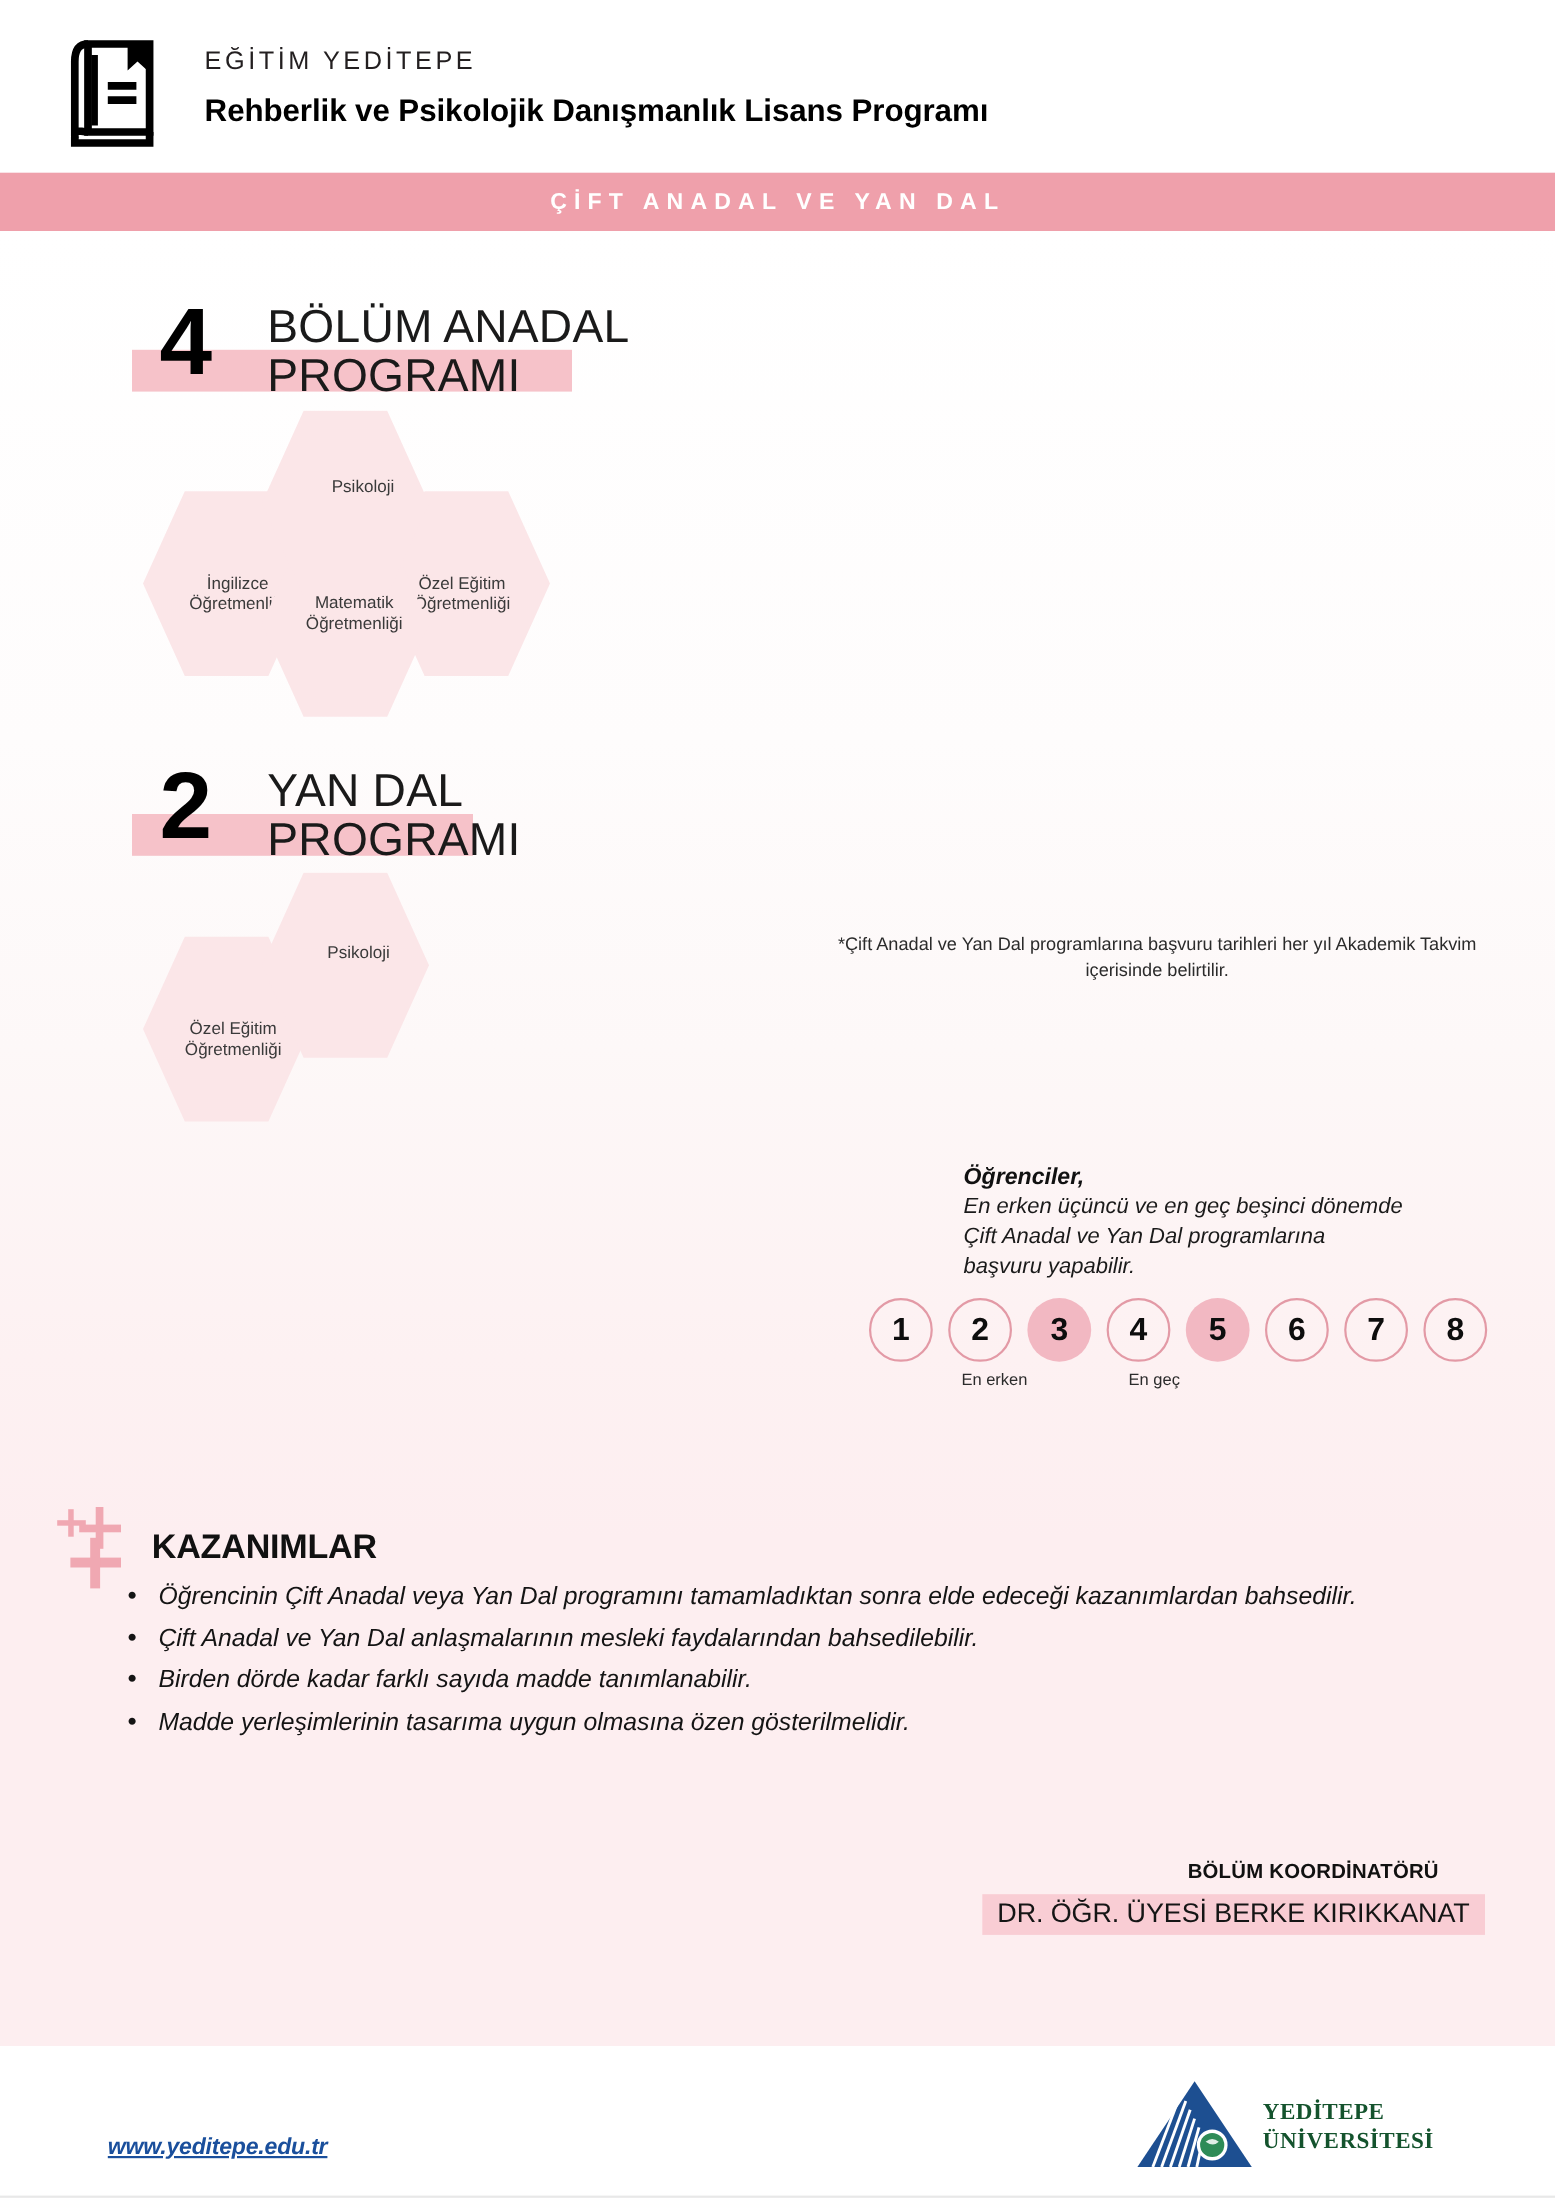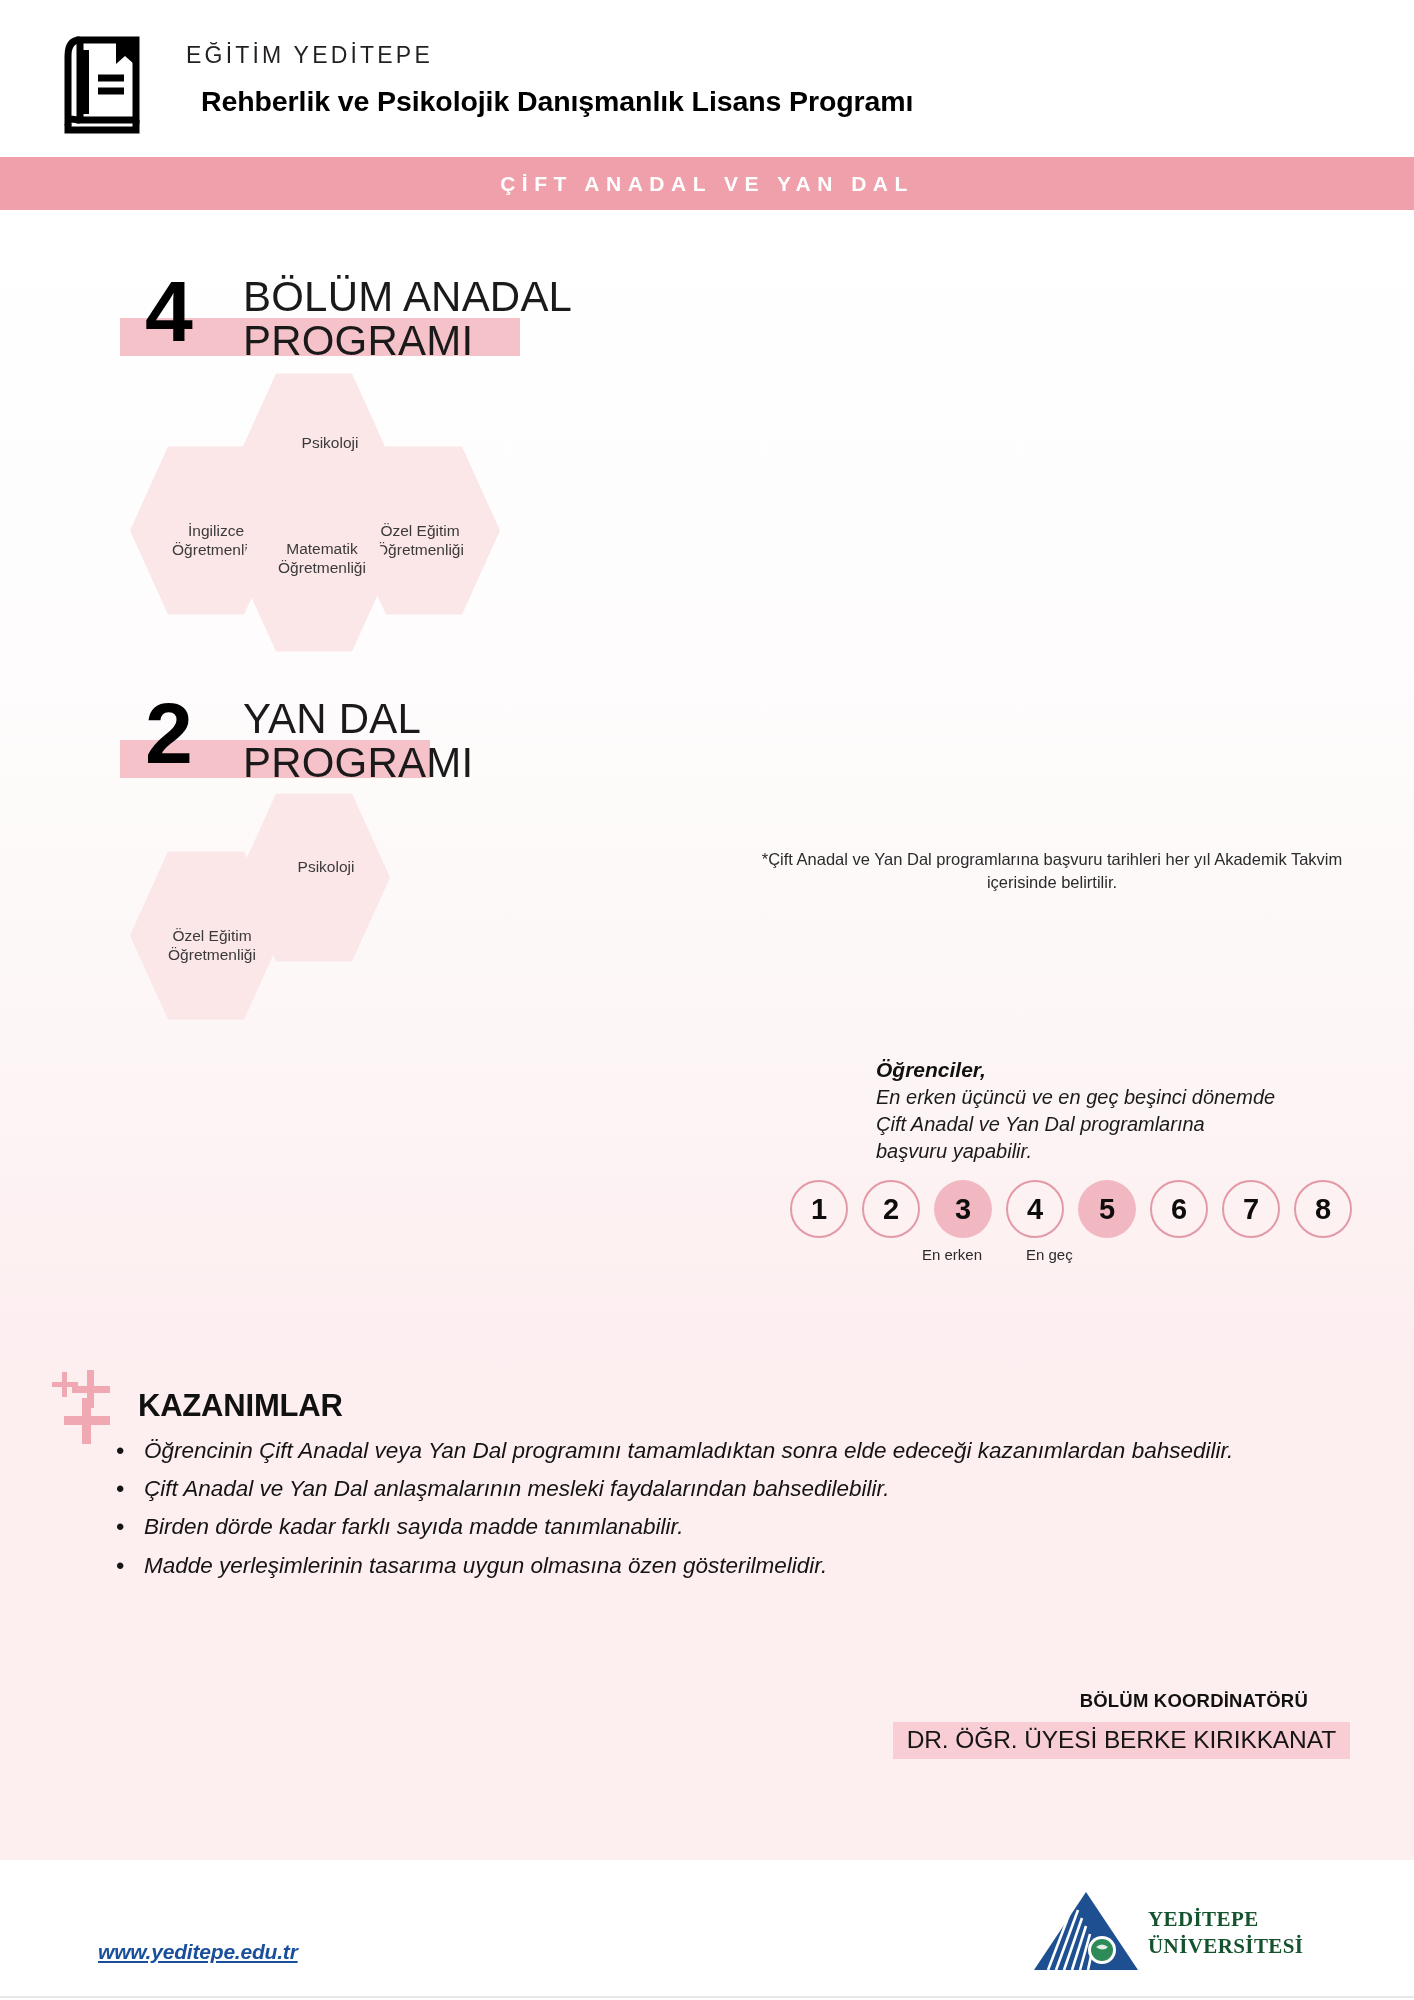--- a/index.html
+++ b/index.html
@@ -36,21 +36,20 @@
     font-weight: 400;
     line-height: 1.2;
   }
   .program-title {
     font-size: 28.5px;
     font-weight: bold;
     color: #000000;
     margin-top: 14px;
     letter-spacing: -0.1px;
     line-height: 1.2;
-    margin-left: 15px;
   }
 
   
   .banner {
     position: absolute;
     left: 0; top: 157px;
     width: 1414px; height: 53px;
     background: #efa0ab;
     display: flex;
     align-items: center;
@@ -195,21 +194,21 @@
   }
   .circ.outline { border: 2px solid #e39aa6; background: transparent; }
   .circ.filled  { border: none; background: #f2b8c2; }
   .circ-caps { position: absolute; left: 790px; top: 1246px; width: 560px; height: 24px; }
   .cap {
     position: absolute;
     font-size: 15px;
     color: #2b2b2b;
     white-space: nowrap;
   }
-  .cap.erken { left: -12px; transform: translateX(96px); margin-left: 48px; }
+  .cap.erken { left: -12px; transform: translateX(96px); }
   .cap.gec   { left: 140px; transform: translateX(96px); }
 
   
   .plus-deco { position: absolute; left: 52px; top: 1368px; width: 76px; height: 72px; }
   .plus { position: absolute; background: #f0a8b2; }
   .kz-title {
     position: absolute;
     left: 138px; top: 1388px;
     font-size: 31px;
     font-weight: bold;

